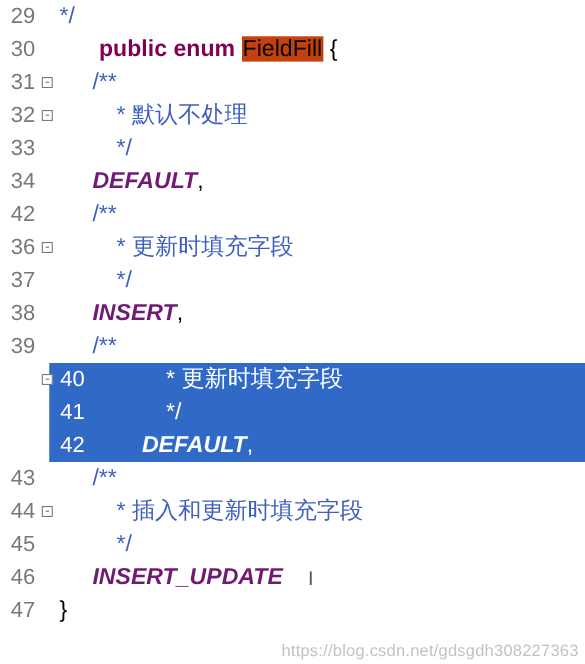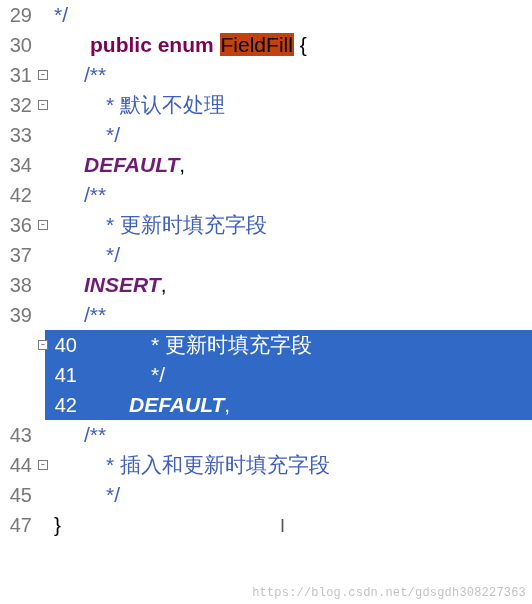--- a/index.html
+++ b/index.html
@@ -81,23 +81,23 @@
   .ibeam {
     position: absolute;
     color: #555;
     font-size: 18px;
     pointer-events: none;
   }
   .watermark {
     position: absolute;
     right: 6px;
     bottom: 4px;
-    font-size: 12px;
+    font-size: 15px;
     color: rgba(120,120,120,0.45);
-    font-family: Liberation Mono, monospace;
+    font-family: Liberation Sans, sans-serif;
     letter-spacing: 0.2px;
     margin-top: 41px;
   }
 </style>
 </head>
 <body>
 
 <div class="editor" id="editor">
     <div class="line"><div class="gutter">29</div><div class="fold"></div><div class="code"><span class="doc">*/</span></div></div>
     <div class="line"><div class="gutter">30</div><div class="fold has"></div><div class="code"><span class="kw">public enum</span> <span class="hl-ident typename">FieldFill</span> <span class="brace">{</span></div></div>
@@ -109,18 +109,19 @@
     <div class="line"><div class="gutter">36</div><div class="fold"></div><div class="code indent2"><span class="doc">* 更新时填充字段</span></div></div>
     <div class="line"><div class="gutter">37</div><div class="fold"></div><div class="code indent2"><span class="doc">*/</span></div></div>
     <div class="line"><div class="gutter">38</div><div class="fold"></div><div class="code indent1"><span class="enumconst">INSERT</span><span class="sep">,</span></div></div>
     <div class="line"><div class="gutter">39</div><div class="fold has"></div><div class="code indent1"><span class="doc">/**</span></div></div>
     <div class="line selected"><div class="gutter">40</div><div class="fold"></div><div class="code indent2"><span class="doc">* 更新时填充字段</span></div></div>
     <div class="line selected"><div class="gutter">41</div><div class="fold"></div><div class="code indent2"><span class="doc">*/</span></div></div>
     <div class="line selected"><div class="gutter">42</div><div class="fold"></div><div class="code indent1"><span class="enumconst">DEFAULT</span><span class="sep">,</span></div></div>
     <div class="line"><div class="gutter">43</div><div class="fold has"></div><div class="code indent1"><span class="doc">/**</span></div></div>
     <div class="line"><div class="gutter">44</div><div class="fold"></div><div class="code indent2"><span class="doc">* 插入和更新时填充字段</span></div></div>
     <div class="line"><div class="gutter">45</div><div class="fold"></div><div class="code indent2"><span class="doc">*/</span></div></div>
+    <div class="line"><div class="gutter">46</div><div class="fold"></div><div class="code indent1"><span class="enumconst">INSERT_UPDATE</span></div></div>
     <div class="line"><div class="gutter">47</div><div class="fold"></div><div class="code"><span class="brace">}</span></div></div>
   </div>
 
 <span class="ibeam" id="caret" style="left: 280px; top: 516px;">I</span>
 
 <div class="watermark">https://blog.csdn.net/gdsgdh308227363</div>
 
 </body></html>

